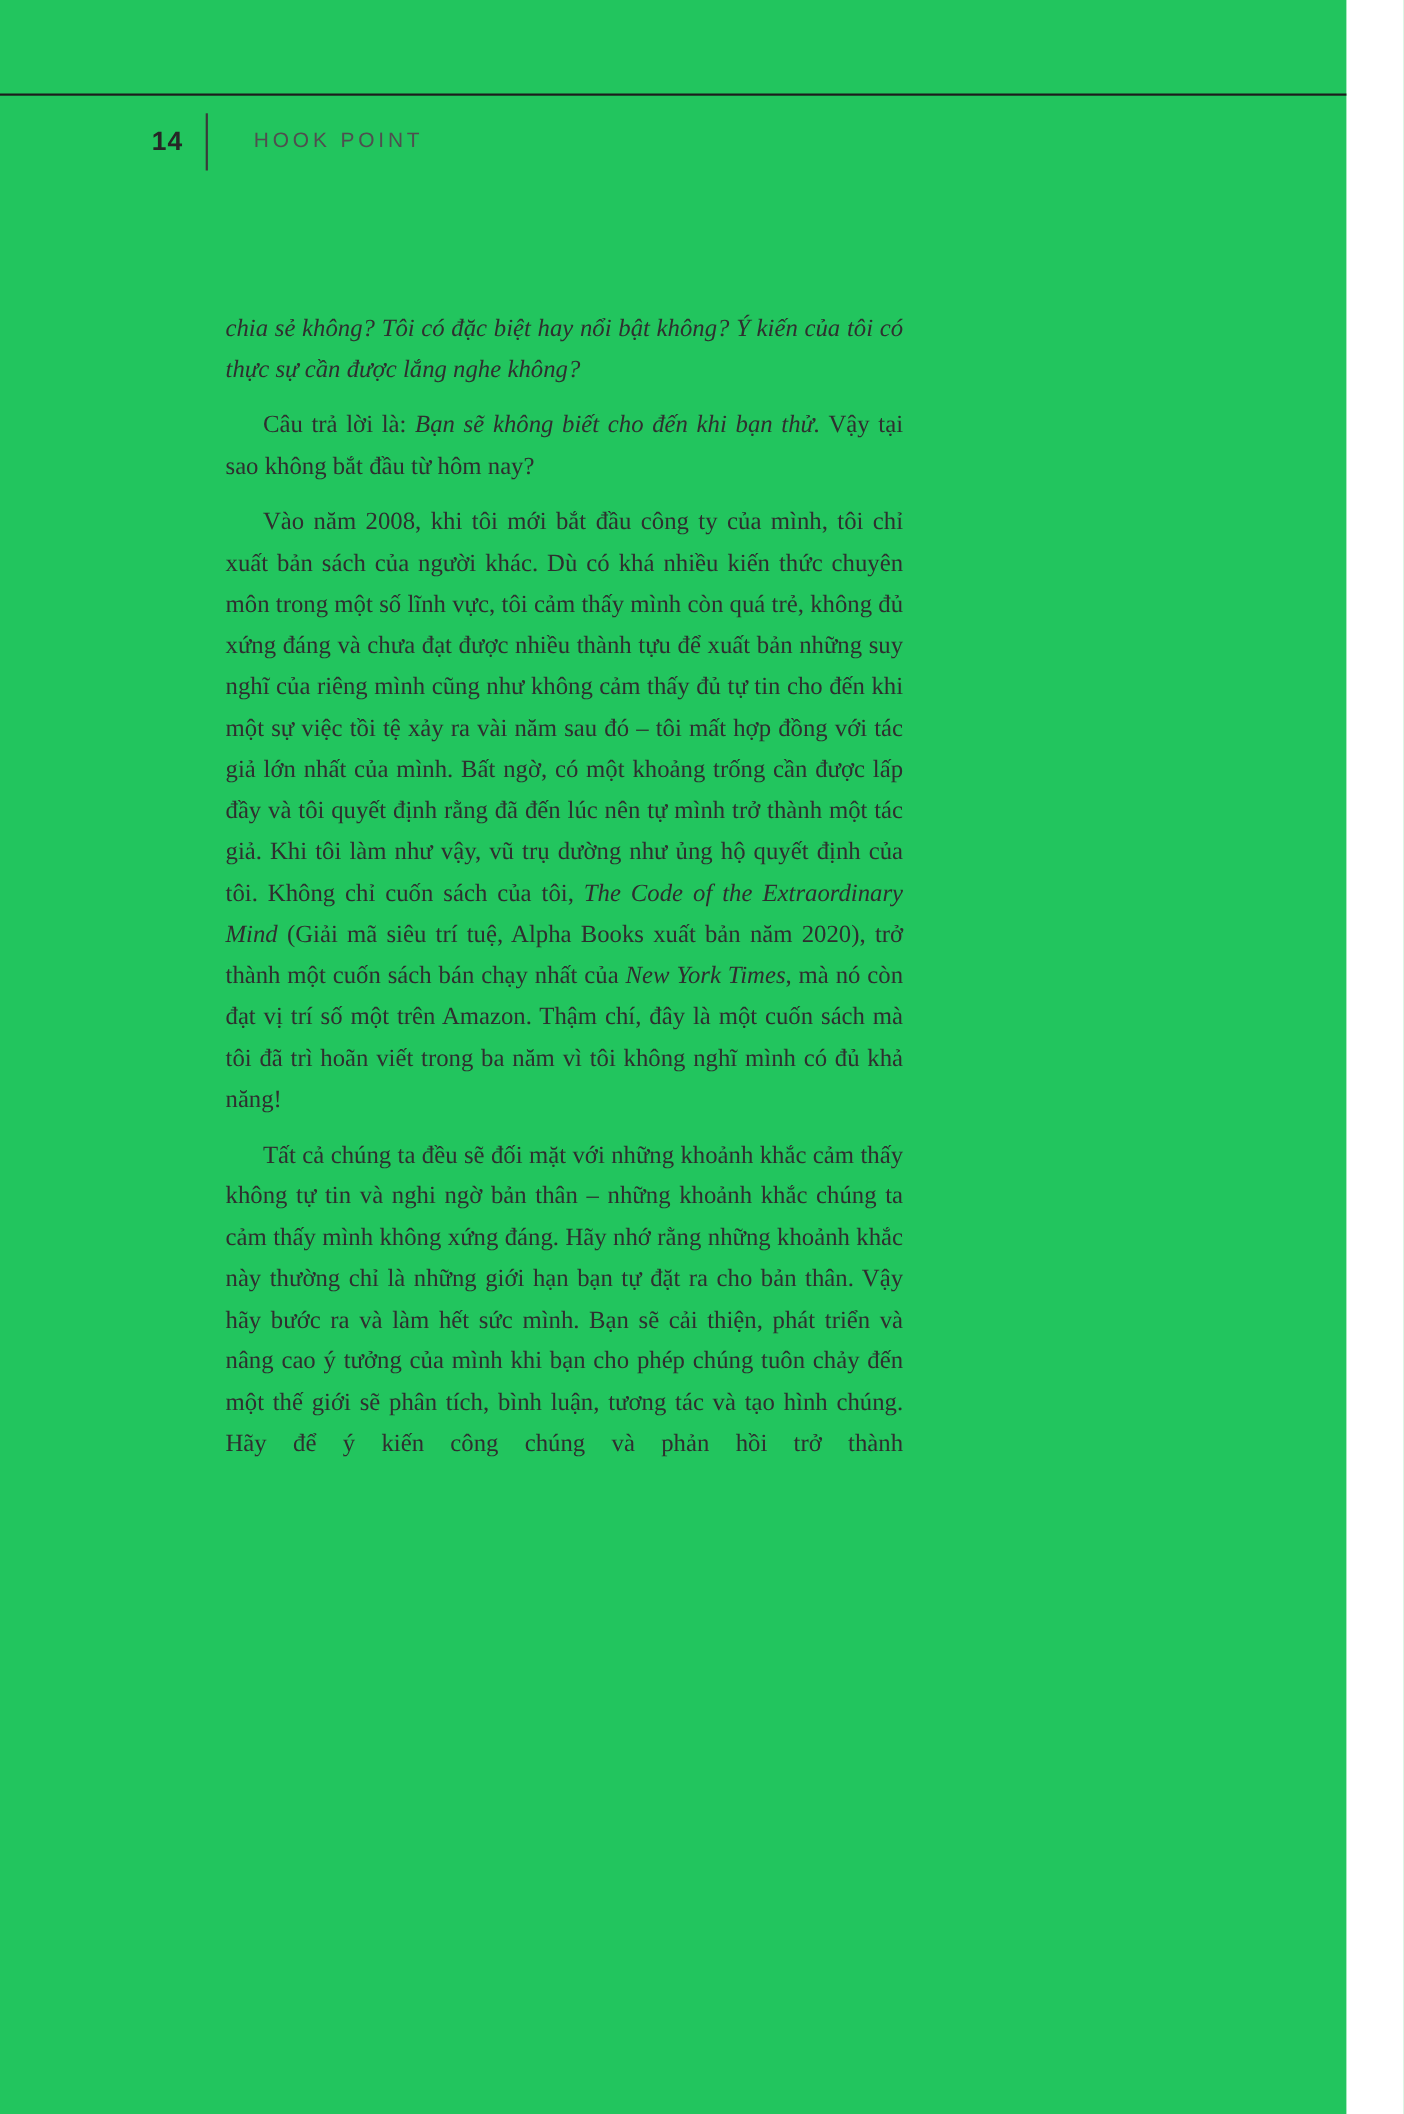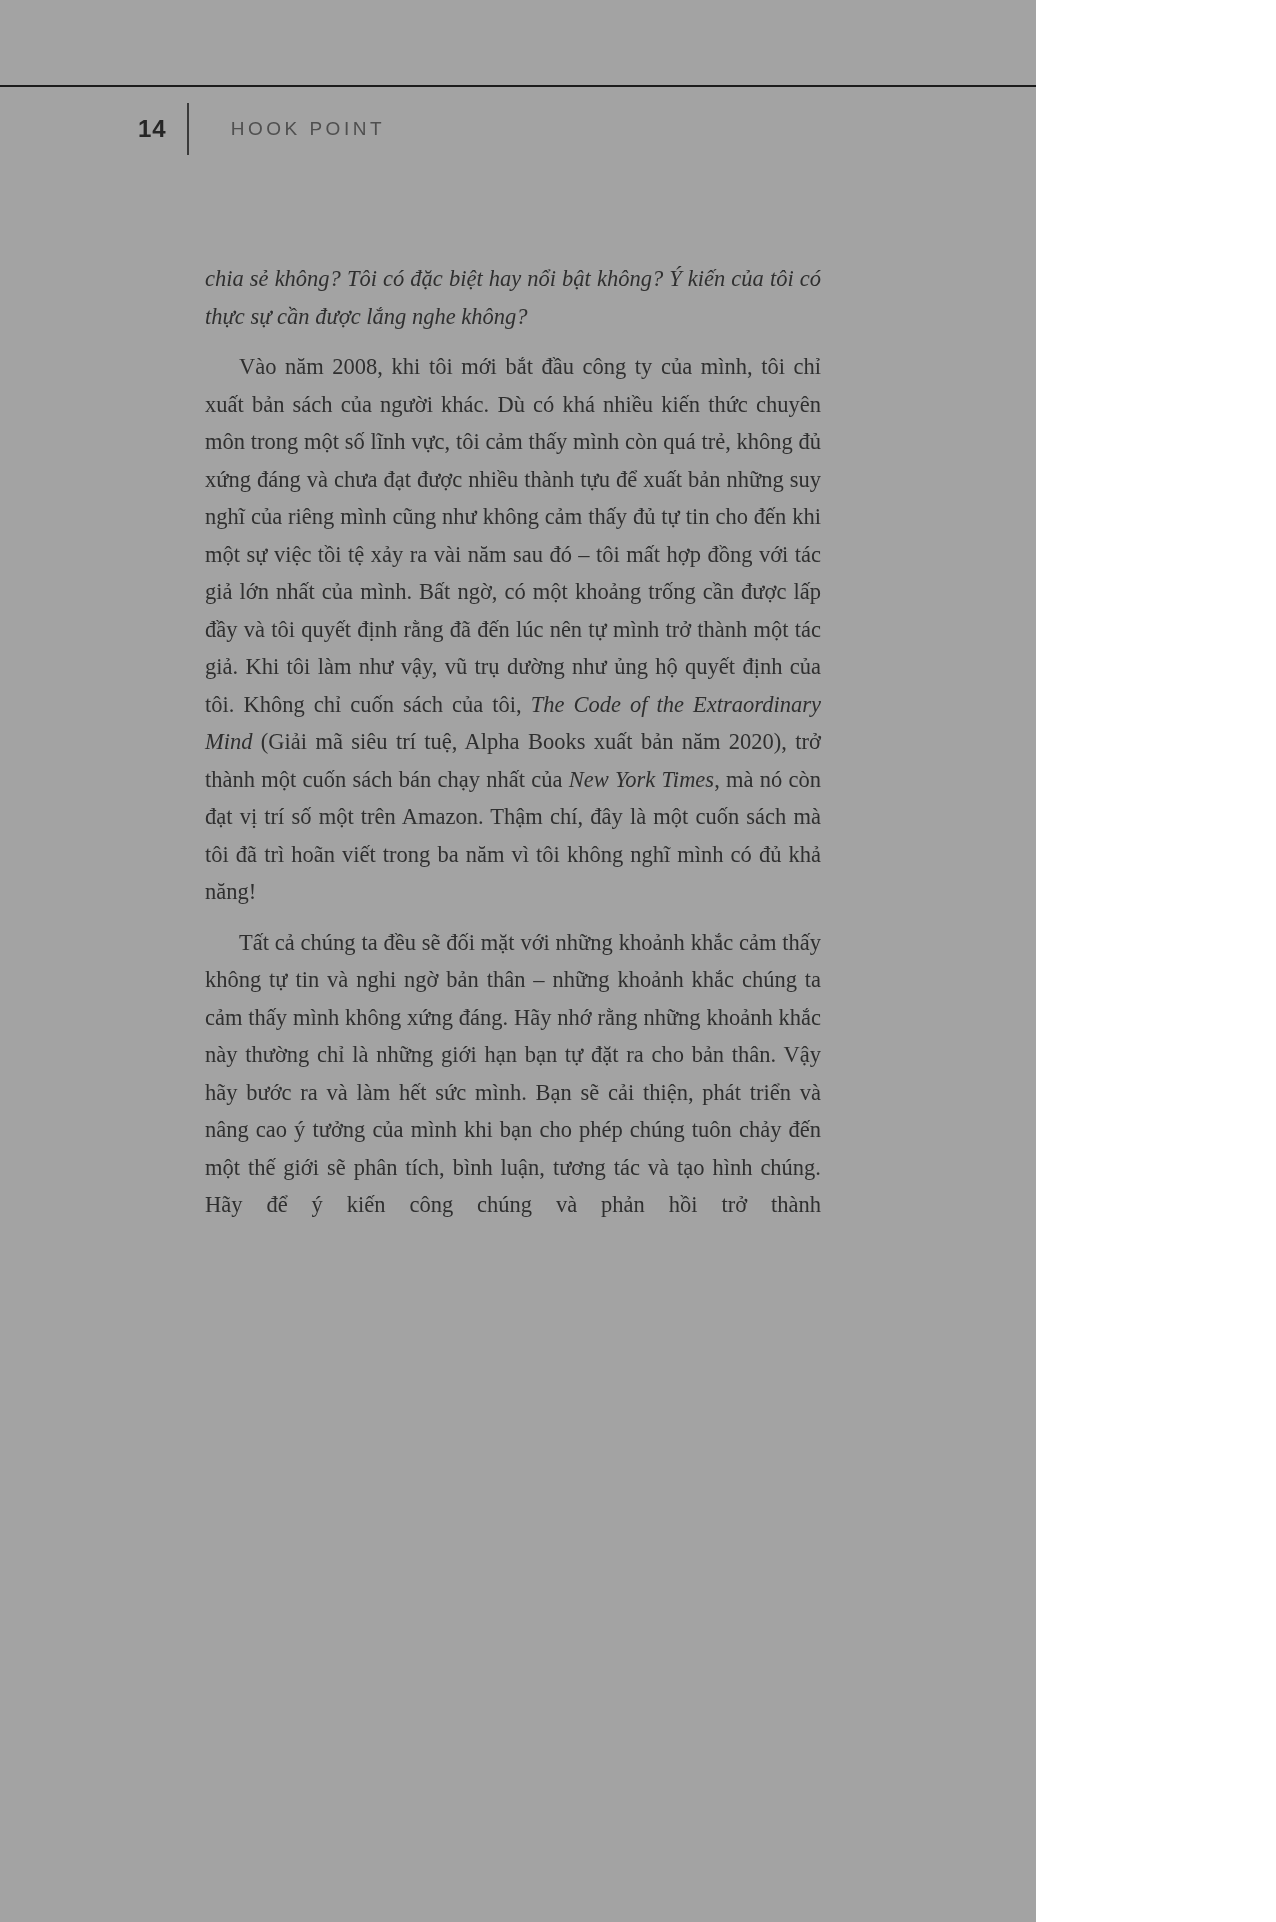--- a/index.html
+++ b/index.html
@@ -4,23 +4,23 @@
 <style>
   * { margin: 0; padding: 0; box-sizing: border-box; }
 
   html, body {
     width: 1276px;
     background: #ffffff;
   }
 
   .page {
     position: relative;
-    width: 1036px;
+    width: 1224px;
     height: 1922px;
-    background: #a3a3a3;
+    background: #22c55e;
     overflow: hidden;
   }
 
   .top-rule {
     position: absolute;
     top: 85px;
     left: 0;
     width: 1276px;
     height: 2px;
     background: #1c1c1c;
@@ -74,20 +74,21 @@
   .para {
     margin: 0 0 13px 0;
   }
 
   .para.indented {
     text-indent: 34px;
   }
 
   .para.italic-para {
     font-style: italic;
+    margin-top: 19px;
   }
 
   .para.continues-next-page {
     text-align-last: justify;
   }
 
   .para em {
     font-style: italic;
   }
 </style>
@@ -101,20 +102,21 @@
   <header class="page-header">
     <span class="page-number">14</span>
     <span class="header-divider"></span>
     <span class="running-title">HOOK POINT</span>
   </header>
 
   <main class="text-block">
 
     <p class="para italic-para"><em>chia sẻ không? Tôi có đặc biệt hay nổi bật không? Ý kiến của tôi có thực sự cần được lắng nghe không?</em></p>
 
+    <p class="para indented"><span>Câu trả lời là: </span><em>Bạn sẽ không biết cho đến khi bạn thử.</em><span> Vậy tại sao không bắt đầu từ hôm nay?</span></p>
 
     <p class="para indented"><span>Vào năm 2008, khi tôi mới bắt đầu công ty của mình, tôi chỉ xuất bản sách của người khác. Dù có khá nhiều kiến thức chuyên môn trong một số lĩnh vực, tôi cảm thấy mình còn quá trẻ, không đủ xứng đáng và chưa đạt được nhiều thành tựu để xuất bản những suy nghĩ của riêng mình cũng như không cảm thấy đủ tự tin cho đến khi một sự việc tồi tệ xảy ra vài năm sau đó – tôi mất hợp đồng với tác giả lớn nhất của mình. Bất ngờ, có một khoảng trống cần được lấp đầy và tôi quyết định rằng đã đến lúc nên tự mình trở thành một tác giả. Khi tôi làm như vậy, vũ trụ dường như ủng hộ quyết định của tôi. Không chỉ cuốn sách của tôi, </span><em>The Code of the Extraordinary Mind</em><span> (Giải mã siêu trí tuệ, Alpha Books xuất bản năm 2020), trở thành một cuốn sách bán chạy nhất của </span><em>New York Times</em><span>, mà nó còn đạt vị trí số một trên Amazon. Thậm chí, đây là một cuốn sách mà tôi đã trì hoãn viết trong ba năm vì tôi không nghĩ mình có đủ khả năng!</span></p>
 
     <p class="para indented continues-next-page"><span>Tất cả chúng ta đều sẽ đối mặt với những khoảnh khắc cảm thấy không tự tin và nghi ngờ bản thân – những khoảnh khắc chúng ta cảm thấy mình không xứng đáng. Hãy nhớ rằng những khoảnh khắc này thường chỉ là những giới hạn bạn tự đặt ra cho bản thân. Vậy hãy bước ra và làm hết sức mình. Bạn sẽ cải thiện, phát triển và nâng cao ý tưởng của mình khi bạn cho phép chúng tuôn chảy đến một thế giới sẽ phân tích, bình luận, tương tác và tạo hình chúng. Hãy để ý kiến công chúng và phản hồi trở thành</span></p>
 
   </main>
 
 </div>
 
 </body></html>

